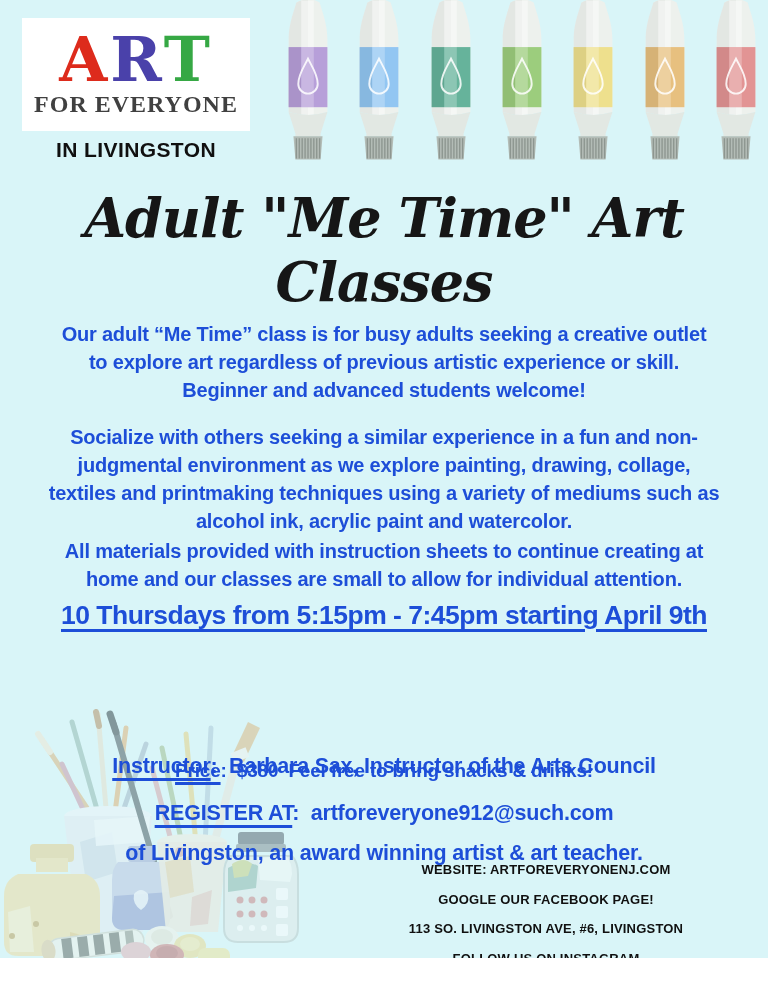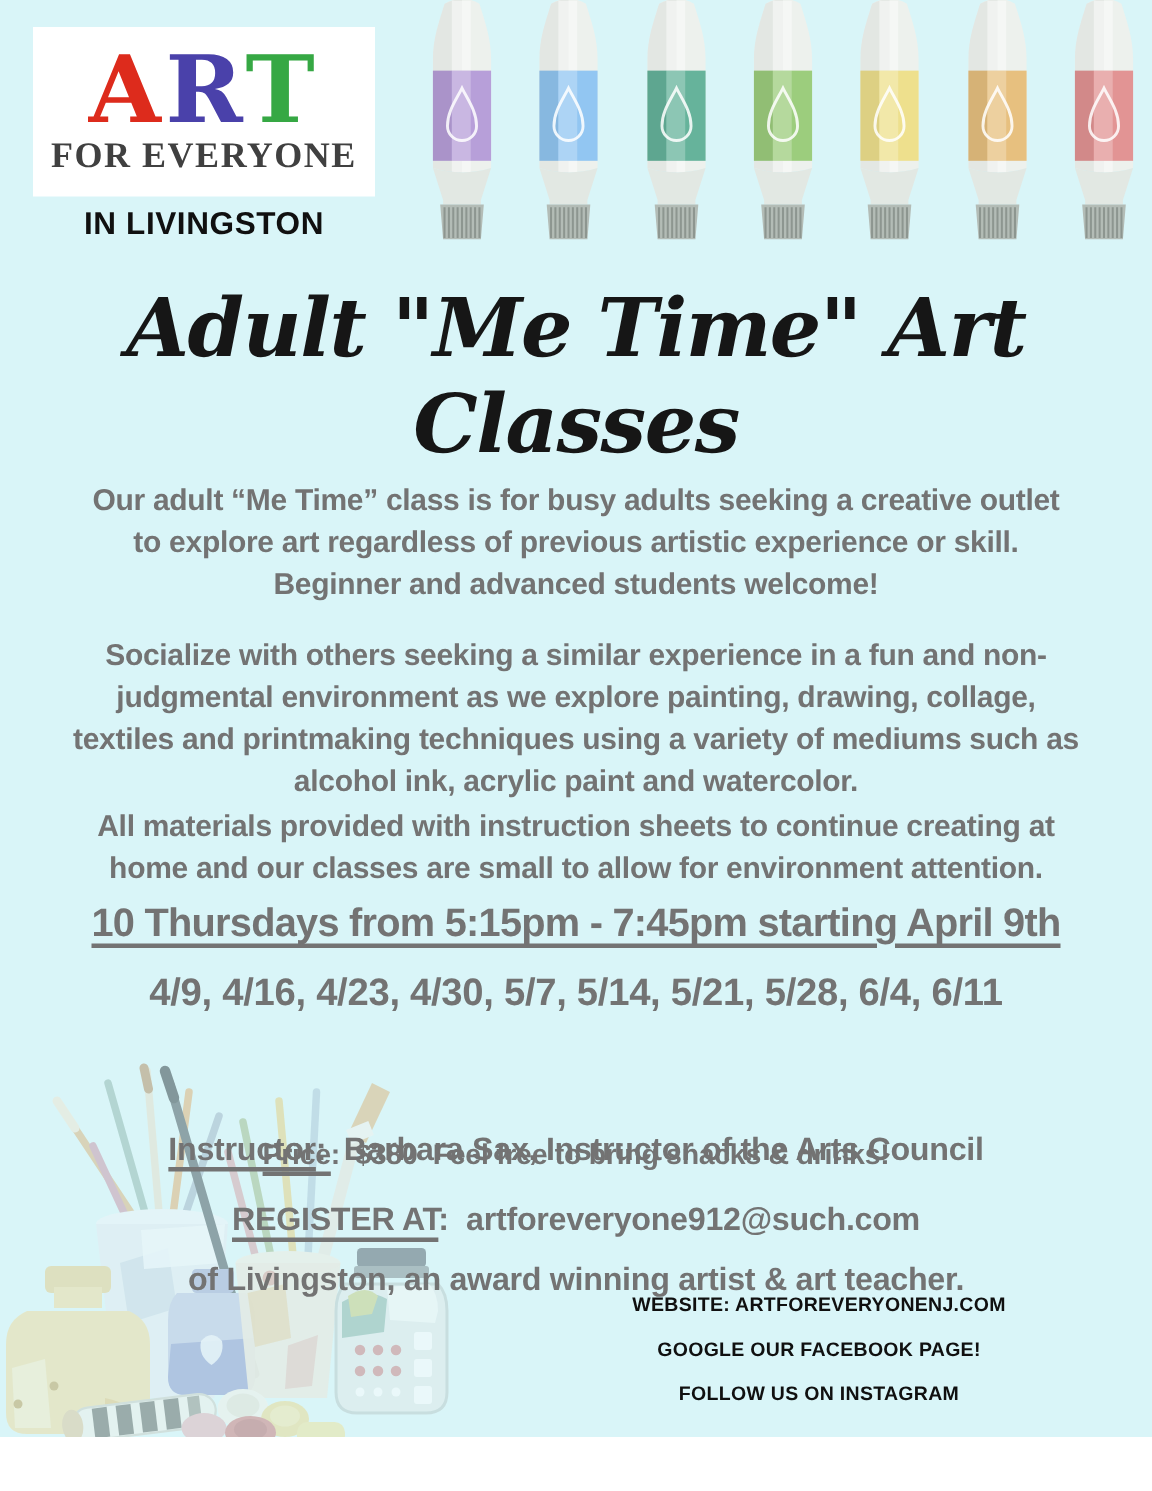--- a/index.html
+++ b/index.html
@@ -33,21 +33,21 @@
   
   .title {
     position:absolute; top:186px; left:0; width:768px; text-align:center;
     font-family:"DejaVu Serif", serif; font-style:italic; font-weight:bold;
     font-size:54px; letter-spacing:-1px; color:#161616;
   }
   
   .para {
     position:absolute; left:0; width:768px; text-align:center;
     font-weight:bold; font-size:20px; line-height:28px;
-    letter-spacing:-0.2px; white-space:pre-line; color:#737373;
+    letter-spacing:-0.2px; white-space:pre-line; color:#1d4ed8;
   }
   .p1 { top:320px; }
   .p2 { top:423px; }
   .p3 { top:537px; }
   .schedule { top:598px; font-size:26.5px; line-height:34px; letter-spacing:-0.5px; }
   .dates    { top:646px; font-size:25.5px; line-height:32px; letter-spacing:-0.2px; }
   .instructor { top:694px; font-size:21.5px; line-height:29px; white-space:pre-wrap; }
   .price    { top:757px; font-size:19px; white-space:pre-wrap; }
   .register { top:799px; font-size:21.5px; white-space:pre-wrap; }
   .u {
@@ -165,37 +165,37 @@
   <div class="title text-layer">Adult "Me Time" Art Classes</div>
 
   <div class="para p1 text-layer">Our adult “Me Time” class is for busy adults seeking a creative outlet
 to explore art regardless of previous artistic experience or skill.
 Beginner and advanced students welcome!</div>
   <div class="para p2 text-layer">Socialize with others seeking a similar experience in a fun and non-
 judgmental environment as we explore painting, drawing, collage,
 textiles and printmaking techniques using a variety of mediums such as
 alcohol ink, acrylic paint and watercolor.</div>
   <div class="para p3 text-layer">All materials provided with instruction sheets to continue creating at
-home and our classes are small to allow for environment attention.</div>
+home and our classes are small to allow for individual attention.</div>
 
   <div class="para schedule text-layer"><span class="u">10 Thursdays from 5:15pm - 7:45pm starting April 9th</span></div>
-  <div class="para dates text-layer">4/9, 4/16, 4/23, 4/30, 5/7, 5/14, 5/21, 5/28, 6/4, 6/11</div>
 
   <div class="para instructor text-layer">
     <div><span class="u">Instructor</span><span>:  Barbara Sax, Instructor of the Arts Council</span></div>
     <div>of Livingston, an award winning artist &amp; art teacher.</div>
   </div>
 
   <div class="para price text-layer"><span class="u">Price</span><span>:  $380  Feel free to bring snacks &amp; drinks!</span></div>
 
   <div class="para register text-layer"><span class="u">REGISTER AT</span><span>:  artforeveryone912@such.com</span></div>
 
   <div class="footer">
     <div>WEBSITE: ARTFOREVERYONENJ.COM</div>
     <div>GOOGLE OUR FACEBOOK PAGE!</div>
+    <div>113 SO. LIVINGSTON AVE, #6, LIVINGSTON</div>
     <div>FOLLOW US ON INSTAGRAM</div>
   </div>
 
   <svg class="illustration" width="340" height="266" viewBox="0 0 340 266">
     <g opacity="0.5">
 
       <line x1="95" y1="128" x2="42" y2="48" stroke="#d8b37c" stroke-width="5" stroke-linecap="round"></line>
       <line x1="50" y1="60" x2="38" y2="42" stroke="#f0e6d2" stroke-width="6" stroke-linecap="round"></line>
       <line x1="100" y1="128" x2="72" y2="30" stroke="#8fb7ae" stroke-width="5" stroke-linecap="round"></line>
       <line x1="107" y1="128" x2="98" y2="22" stroke="#e6dfc9" stroke-width="5" stroke-linecap="round"></line>

